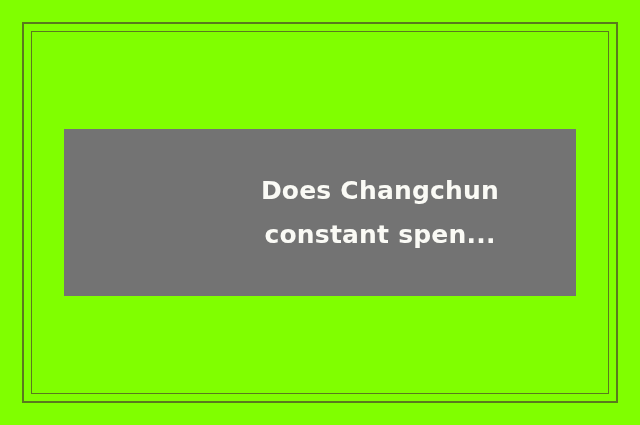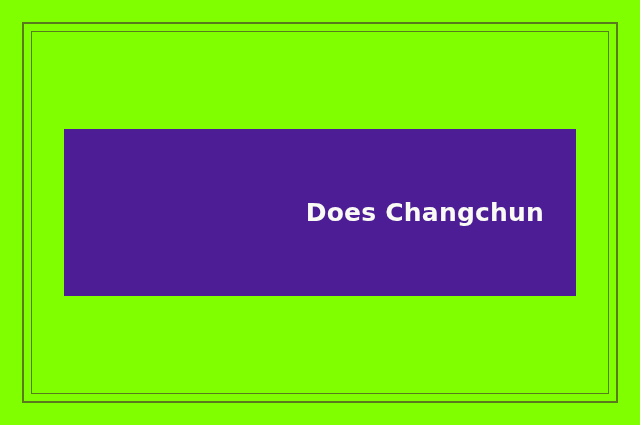--- a/index.html
+++ b/index.html
@@ -45,26 +45,26 @@
     box-sizing: border-box;
   }
 
   
   .caption-panel {
     position: absolute;
     left: 64px;
     top: 129px;
     width: 512px;
     height: 167px;
-    background: #4c1d95;
+    background: #737373;
     box-sizing: border-box;
     display: flex;
     flex-direction: column;
     justify-content: center;
-    align-items: flex-end;
+    align-items: center;
     padding-left: 152px;
     padding-right: 32px;
   }
 
   .caption-line {
     color: #FAFAF5;
     font-size: 25px;
     font-weight: bold;
     line-height: 44px;
     letter-spacing: 0.2px;
@@ -77,16 +77,17 @@
 <div id="placeholder-canvas">
 
   <div class="frame-outer"></div>
 
   <div class="frame-inner"></div>
 
   <div class="caption-panel">
 
     <div class="caption-line">Does Changchun</div>
 
+    <div class="caption-line">constant spen...</div>
 
   </div>
 
 </div>
 
 </body></html>

